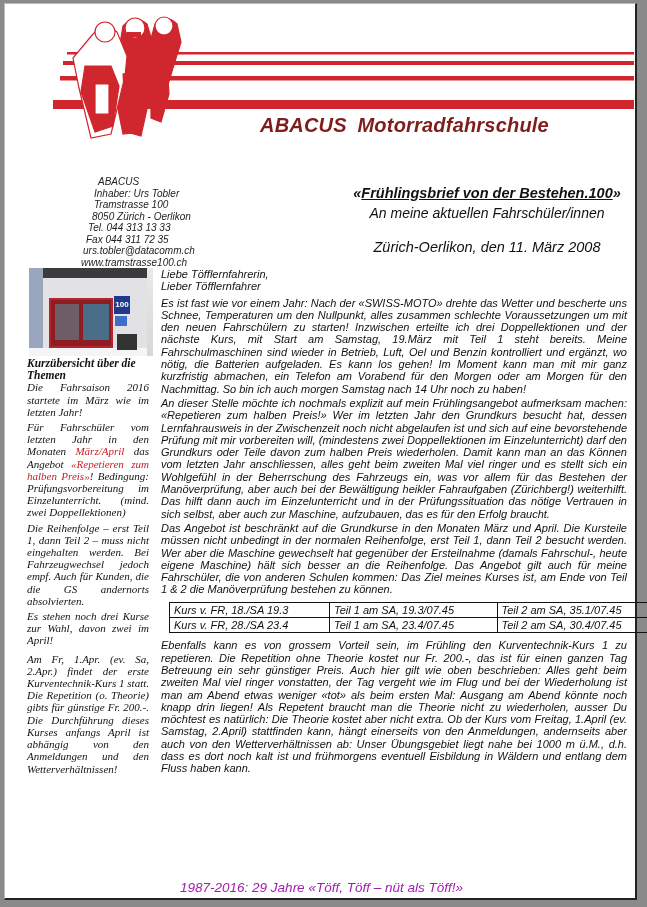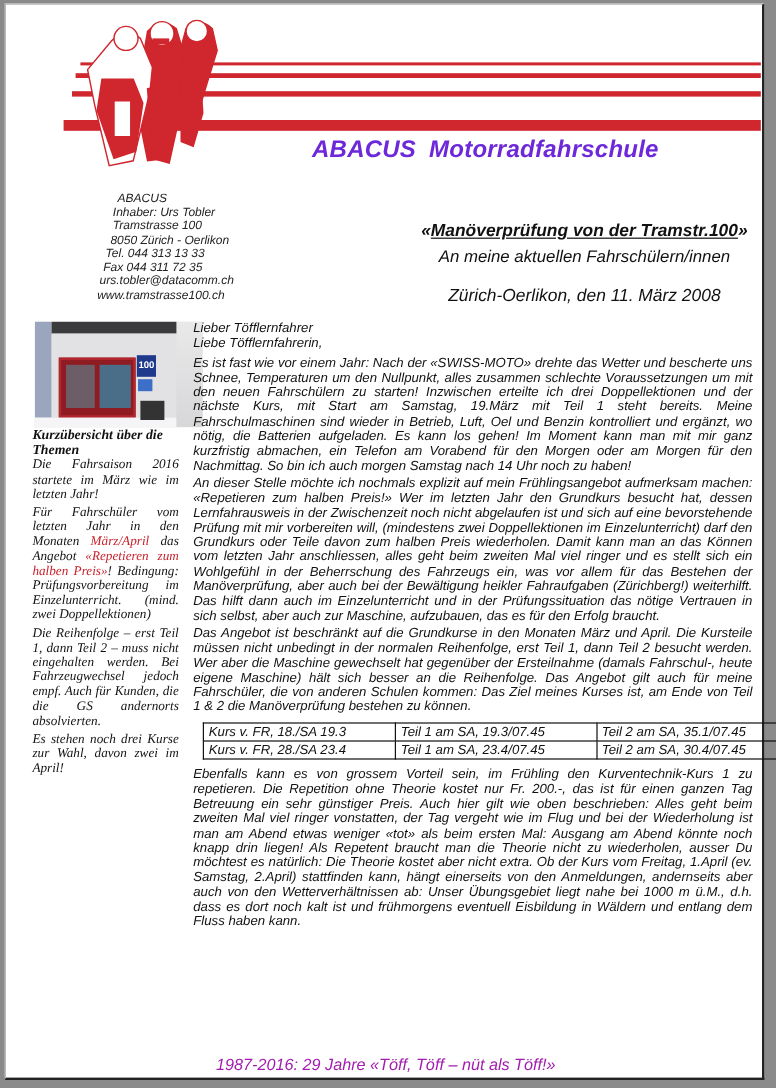--- a/index.html
+++ b/index.html
@@ -12,38 +12,38 @@
   .page {
     position: absolute; left: 4px; top: 3px; width: 633px; height: 897px;
     background: #ffffff;
     border-right: 2px solid #222; border-bottom: 2px solid #222;
     border-left: 1px solid #bbb; border-top: 1px solid #bbb;
     box-sizing: border-box;
   }
   .logo { position: absolute; left: 0; top: 0; width: 633px; height: 150px; }
   .brand {
     position: absolute; left: 255px; top: 110px;
-    font-size: 20px; font-weight: bold; font-style: italic; color: #6d28d9;
+    font-size: 20px; font-weight: bold; font-style: italic; color: #7f1d1d;
     letter-spacing: 0.2px; word-spacing: 5px; text-align: right;
   }
   .address {
-    position: absolute; font-style: italic; font-size: 10px; color: #222; line-height: 11.5px;
+    position: absolute; font-style: italic; font-size: 10px; color: #222; line-height: 11.5px; margin-top: 16px;
   }
   .address div { white-space: nowrap; }
   .heading {
     position: absolute; left: 336px; top: 181px; width: 292px; text-align: center;
     font-style: italic; color: #111;
   }
   .heading .title { font-size: 14.5px; font-weight: bold; }
   .heading .title span.u { text-decoration: underline; }
   .heading .subtitle { font-size: 14px; margin-top: 4px; }
   .heading .dateline { font-size: 14.5px; margin-top: 18px; }
 
   .photo {
-    position: absolute; left: 24px; top: 264px; width: 140px; height: 88px;
+    position: absolute; left: 24px; top: 264px; width: 124px; height: 88px;
     background: linear-gradient(#e9e9ea, #d7d7d9); overflow: hidden;
   }
   .photo .roof { position:absolute; left:14px; top:0; width:104px; height:10px; background:#3b3b3d; }
   .photo .wall { position:absolute; left:14px; top:10px; width:104px; height:70px; background:#e2e2e4; }
   .photo .shop { position:absolute; left:20px; top:30px; width:64px; height:50px; background:#8e1c22; border:2px solid #b3262e; box-sizing:border-box; }
   .photo .win1 { position:absolute; left:26px; top:36px; width:24px; height:36px; background:#6d5d66; }
   .photo .win2 { position:absolute; left:54px; top:36px; width:26px; height:36px; background:#4a6e88; }
   .photo .sign { position:absolute; left:85px; top:28px; width:16px; height:18px; background:#1f3a8c; color:#fff; font-size:8px; font-weight:bold; text-align:center; line-height:18px; }
   .photo .psign { position:absolute; left:86px; top:48px; width:12px; height:10px; background:#3d6fc9; }
   .photo .ground { position:absolute; left:0; top:80px; width:118px; height:8px; background:#f5f5f7; }
@@ -115,23 +115,23 @@
     <div style="padding-left:-1px">Tramstrasse 100</div>
     <div style="margin-left:-2px">8050 Zürich - Oerlikon</div>
     <div style="margin-left:-6px">Tel. 044 313 13 33</div>
     <div style="margin-left:-8px">Fax 044 311 72 35</div>
     <div style="margin-left:-11px">urs.tobler@datacomm.ch</div>
     <div style="margin-left:-13px">www.tramstrasse100.ch</div>
   </div>
 
   <div class="heading">
     <div class="title">
-      <span>«</span><span class="u">Manöverprüfung von der Tramstr.100</span><span>»</span>
+      <span>«</span><span class="u">Frühlingsbrief von der Bestehen.100</span><span>»</span>
     </div>
-    <div class="subtitle">An meine aktuellen Fahrschülern/innen</div>
+    <div class="subtitle">An meine aktuellen Fahrschüler/innen</div>
     <div class="dateline">Zürich-Oerlikon, den 11. März 2008</div>
   </div>
 
   <div class="photo">
     <div class="left"></div>
     <div class="roof"></div>
     <div class="wall"></div>
     <div class="shop"></div>
     <div class="win1"></div>
     <div class="win2"></div>
@@ -140,26 +140,27 @@
     <div class="ground"></div>
     <div class="bin"></div>
   </div>
 
   <div class="sidebar">
     <p class="h" style="text-align:left;margin:0;">Kurzübersicht über die Themen</p>
     <p>Die Fahrsaison 2016 startete im März wie im letzten Jahr!</p>
     <p><span>Für Fahrschüler vom letzten Jahr in den Monaten </span><span class="red">März/April</span><span> das Angebot </span><span class="red">«Repetieren zum halben Preis»</span><span>! Bedingung: Prüfungsvorbereitung im Einzelunterricht. (mind. zwei Doppellektionen)</span></p>
     <p>Die Reihenfolge – erst Teil 1, dann Teil 2 – muss nicht eingehalten werden. Bei Fahrzeugwechsel jedoch empf. Auch für Kunden, die die GS andernorts absolvierten.</p>
     <p class="gap">Es stehen noch drei Kurse zur Wahl, davon zwei im April!</p>
+    <p style="margin-top:6px;">Am Fr, 1.Apr. (ev. Sa, 2.Apr.) findet der erste Kurventechnik-Kurs 1 statt. Die Repetition (o. Theorie) gibts für günstige Fr. 200.-. Die Durchführung dieses Kurses anfangs April ist abhängig von den Anmeldungen und den Wetterverhältnissen!</p>
   </div>
 
   <div class="main">
     <div class="greet">
+      <div>Liebe Töfflernfahrerin,</div>
       <div>Lieber Töfflernfahrer</div>
-      <div>Liebe Töfflernfahrerin,</div>
     </div>
     <p>Es ist fast wie vor einem Jahr: Nach der «SWISS-MOTO» drehte das Wetter und bescherte uns Schnee, Temperaturen um den Nullpunkt, alles zusammen schlechte Voraussetzungen um mit den neuen Fahrschülern zu starten! Inzwischen erteilte ich drei Doppellektionen und der nächste Kurs, mit Start am Samstag, 19.März mit Teil 1 steht bereits. Meine Fahrschulmaschinen sind wieder in Betrieb, Luft, Oel und Benzin kontrolliert und ergänzt, wo nötig, die Batterien aufgeladen. Es kann los gehen! Im Moment kann man mit mir ganz kurzfristig abmachen, ein Telefon am Vorabend für den Morgen oder am Morgen für den Nachmittag. So bin ich auch morgen Samstag nach 14 Uhr noch zu haben!</p>
     <p>An dieser Stelle möchte ich nochmals explizit auf mein Frühlingsangebot aufmerksam machen: «Repetieren zum halben Preis!» Wer im letzten Jahr den Grundkurs besucht hat, dessen Lernfahrausweis in der Zwischenzeit noch nicht abgelaufen ist und sich auf eine bevorstehende Prüfung mit mir vorbereiten will, (mindestens zwei Doppellektionen im Einzelunterricht) darf den Grundkurs oder Teile davon zum halben Preis wiederholen. Damit kann man an das Können vom letzten Jahr anschliessen, alles geht beim zweiten Mal viel ringer und es stellt sich ein Wohlgefühl in der Beherrschung des Fahrzeugs ein, was vor allem für das Bestehen der Manöverprüfung, aber auch bei der Bewältigung heikler Fahraufgaben (Zürichberg!) weiterhilft. Das hilft dann auch im Einzelunterricht und in der Prüfungssituation das nötige Vertrauen in sich selbst, aber auch zur Maschine, aufzubauen, das es für den Erfolg braucht.</p>
     <p>Das Angebot ist beschränkt auf die Grundkurse in den Monaten März und April. Die Kursteile müssen nicht unbedingt in der normalen Reihenfolge, erst Teil 1, dann Teil 2 besucht werden. Wer aber die Maschine gewechselt hat gegenüber der Ersteilnahme (damals Fahrschul-, heute eigene Maschine) hält sich besser an die Reihenfolge. Das Angebot gilt auch für meine Fahrschüler, die von anderen Schulen kommen: Das Ziel meines Kurses ist, am Ende von Teil 1 &amp; 2 die Manöverprüfung bestehen zu können.</p>
     <table class="courses">
       <tbody>
           <tr>
         <td>Kurs v. FR, 18./SA 19.3</td>
         <td>Teil 1 am SA, 19.3/07.45</td>
         <td>Teil 2 am SA, 35.1/07.45</td>

